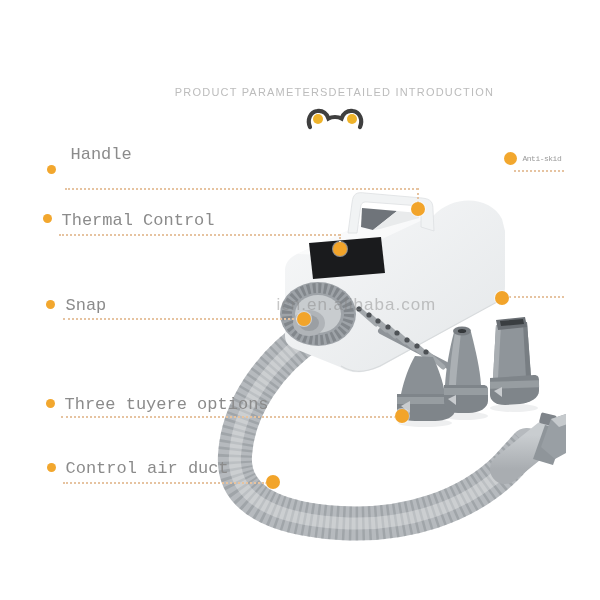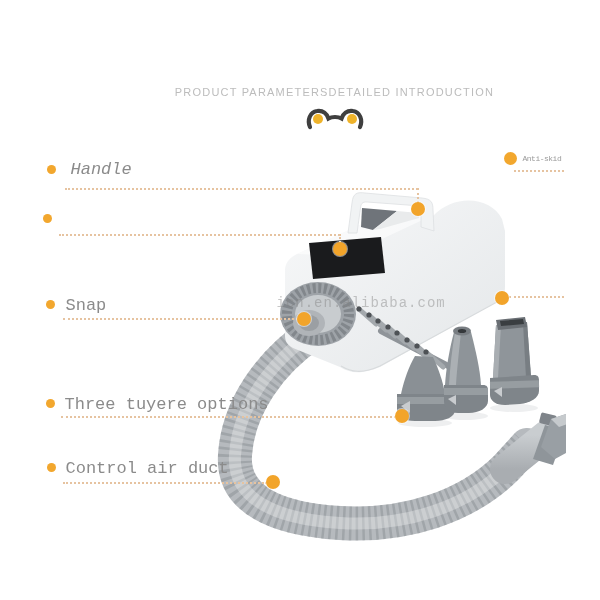--- a/index.html
+++ b/index.html
@@ -10,22 +10,22 @@
   }
   .header-title{
     position:absolute;left:0;top:79px;width:600px;text-align:center;
     font-size:11px;letter-spacing:1.2px;color:#bcbcbc;
     font-family:"Liberation Sans",sans-serif;
   }
   .cat-icon{position:absolute;left:270px;top:99px;}
   .product-svg{position:absolute;left:0;top:0;}
   .watermark{
     position:absolute;left:242px;top:288px;
-    font-size:14px;letter-spacing:1px;color:rgba(130,130,130,0.45);
-    font-family:Liberation Mono, monospace;white-space:nowrap;
+    font-size:17px;letter-spacing:1px;color:rgba(130,130,130,0.45);
+    font-family:Liberation Sans, sans-serif;white-space:nowrap;
   }
   .callout-label{
     position:absolute;color:#8b8b8b;
     font-family:"Liberation Mono","DejaVu Sans Mono",monospace;
     font-size:17px;white-space:nowrap;
   }
   .callout-label.small{font-size:8px;letter-spacing:-0.5px;color:#9a9a9a;}
   .bullet{
     position:absolute;border-radius:50%;background:#f2a72e;
     width:9px;height:9px;
@@ -155,26 +155,27 @@
         <path d="M455,371 L499,368 C503,368 504,370 504,374 L504,384 C504,391 495,396 485,397 L470,398 C460,398 455,393 455,388 Z" fill="#7f858a"></path>
         <rect x="455" y="374" width="49" height="7" fill="#979da1" transform="rotate(-2 479 377)"></rect>
         <polygon points="459,384 467,380 467,390" fill="#c9cccf"></polygon>
       </g>
     </g>
   </svg>
 
   <div class="watermark">icn.en.alibaba.com</div>
 
   <span class="bullet" style="left:12px;top:158px;"></span>
-  <div class="callout-label" style="left:36px;top:153px;font-style:italic;">Handle</div>
+  <div class="callout-label" style="left:36px;top:138px;">Handle</div>
   <div class="leader-h" style="left:30px;top:181px;width:353px;"></div>
   <div class="leader-v" style="left:382px;top:181px;height:15px;"></div>
   <span class="marker" style="left:376px;top:195px;"></span>
 
   <span class="bullet" style="left:8px;top:207px;"></span>
+  <div class="callout-label" style="left:27px;top:204px;">Thermal Control</div>
   <div class="leader-h" style="left:24px;top:227px;width:281px;"></div>
   <div class="leader-v" style="left:304px;top:227px;height:9px;"></div>
   <span class="marker" style="left:298px;top:235px;"></span>
 
   <span class="bullet" style="left:11px;top:293px;"></span>
   <div class="callout-label" style="left:31px;top:289px;text-align:center;">Snap</div>
   <div class="leader-h" style="left:28px;top:311px;width:235px;"></div>
   <span class="marker" style="left:262px;top:305px;"></span>
 
   <span class="bullet" style="left:11px;top:392px;"></span>

